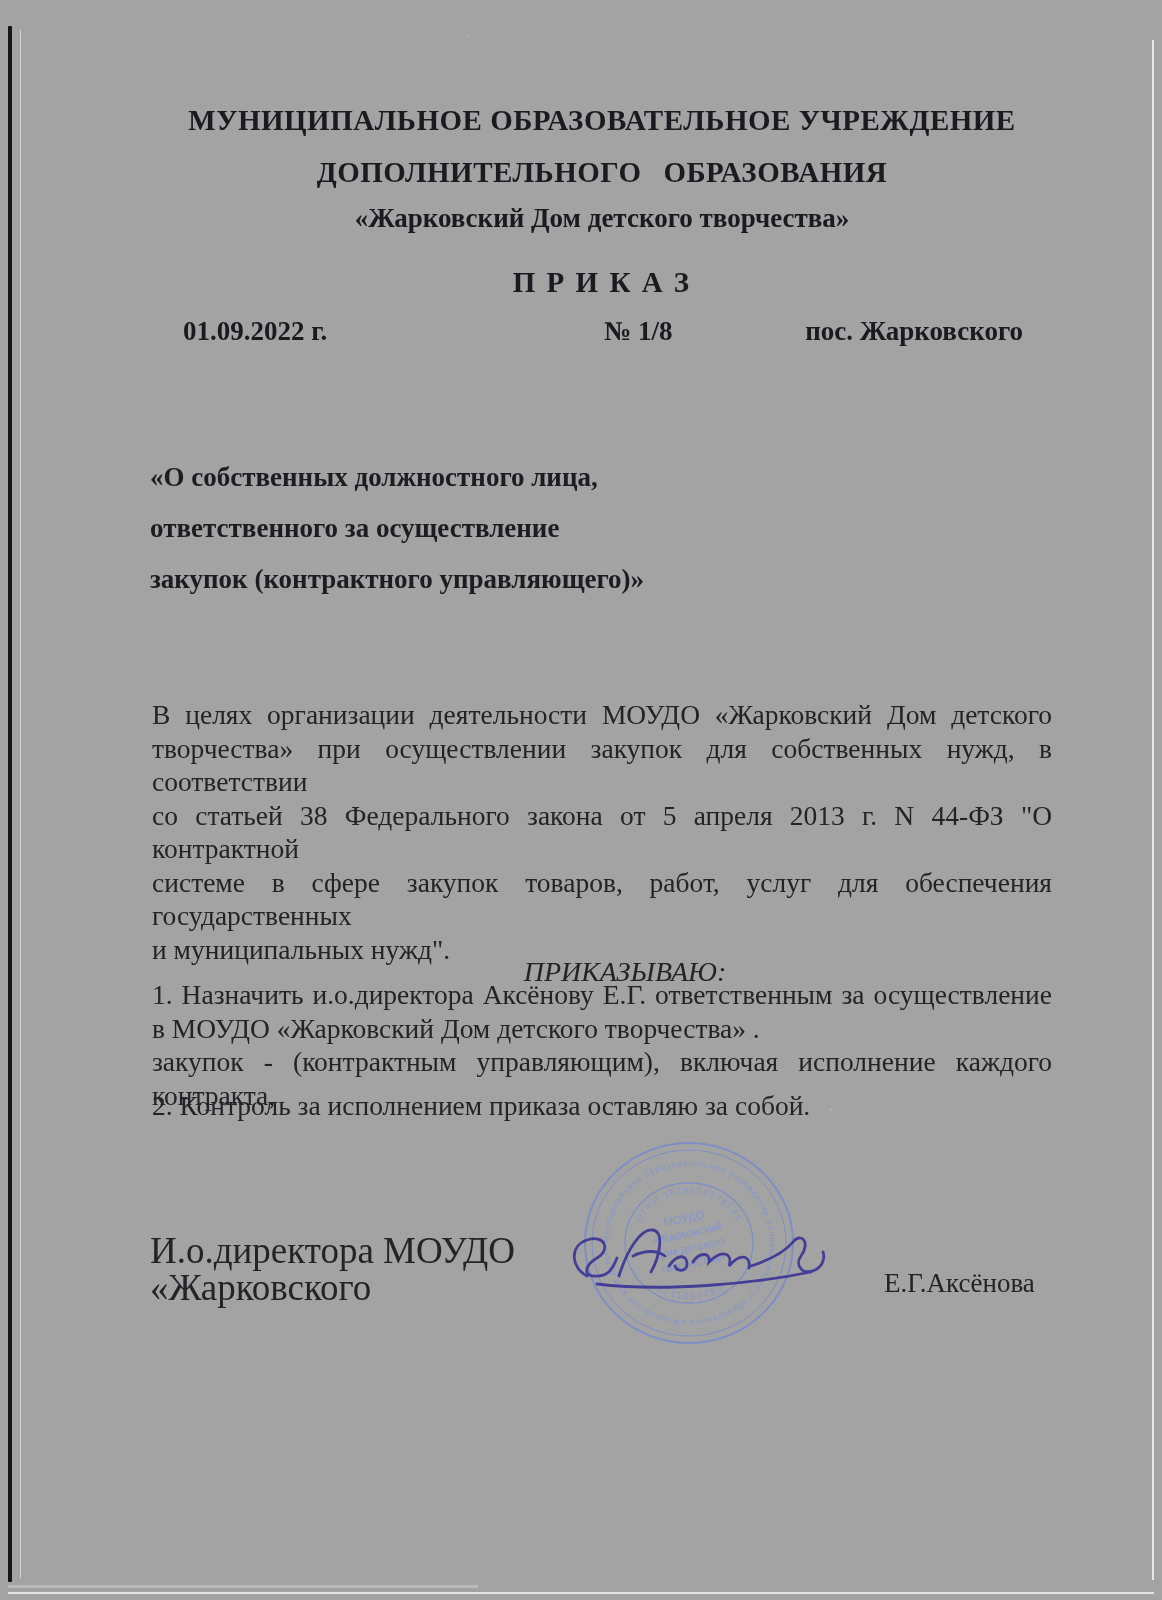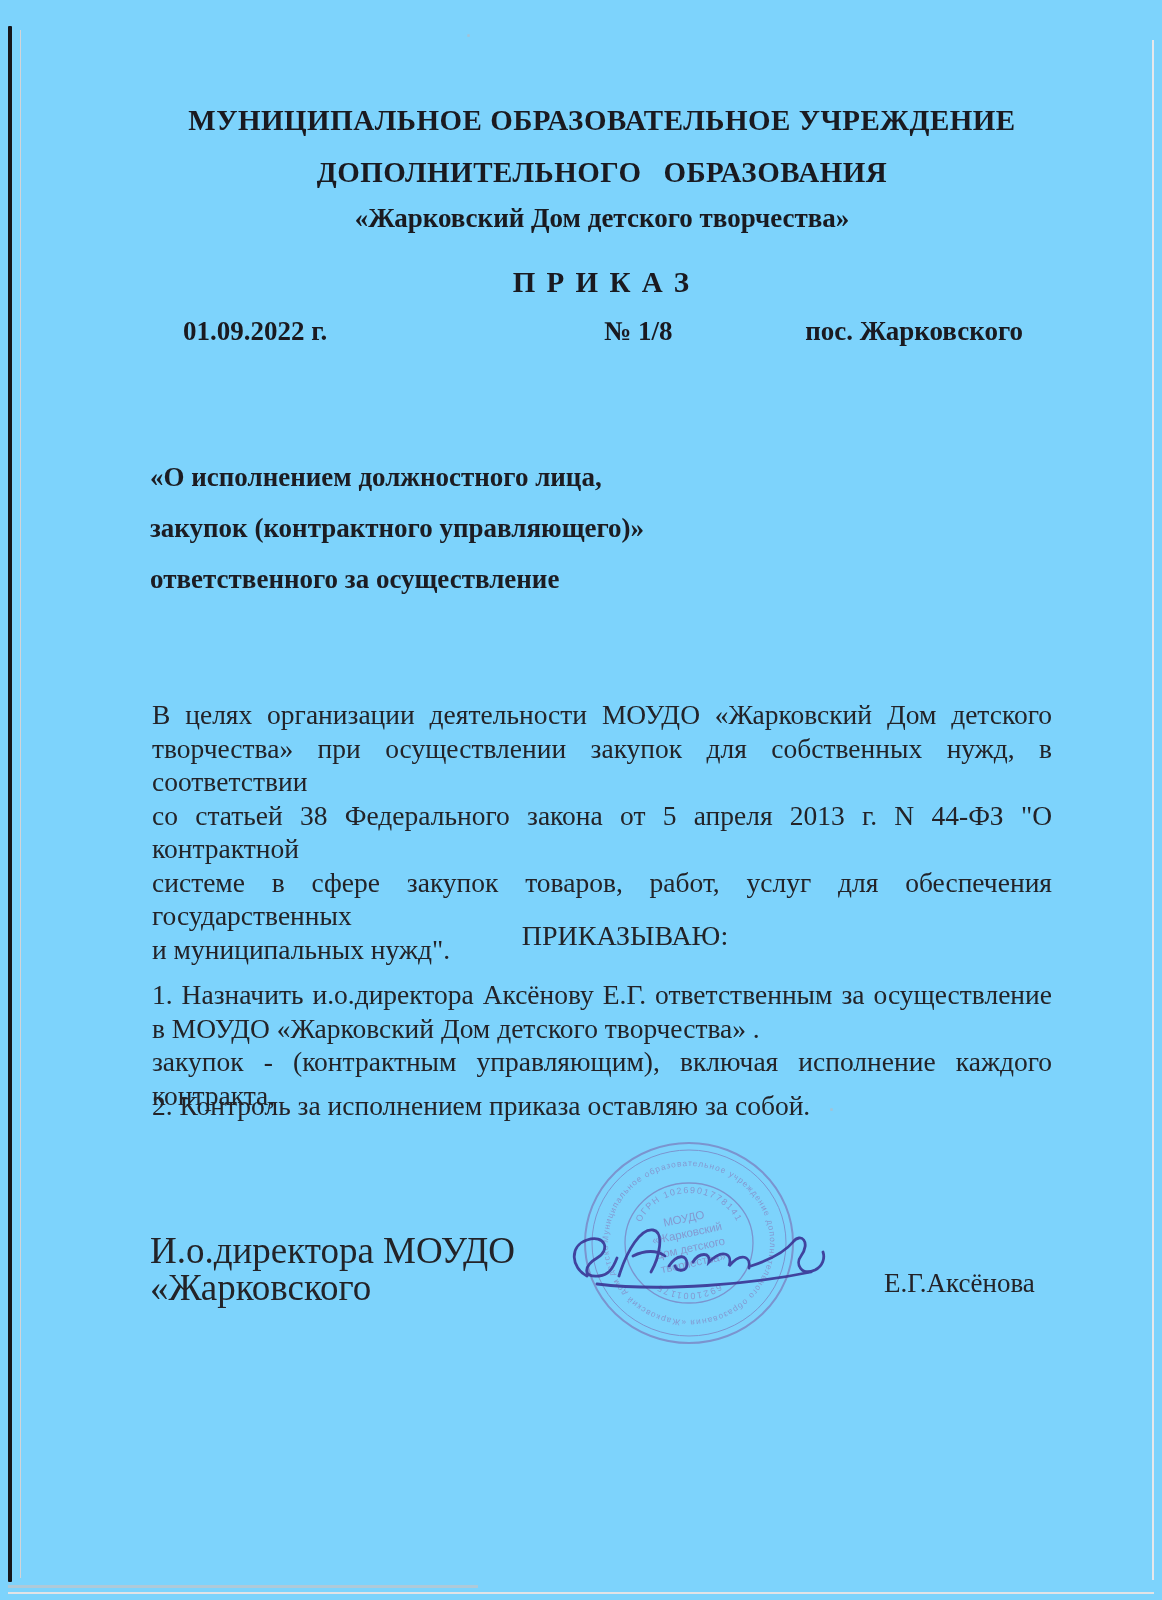--- a/index.html
+++ b/index.html
@@ -4,21 +4,21 @@
 <style>
   html,body{margin:0;padding:0;}
   body{
     width:1162px;height:1600px;
     background:#ffffff;
     font-family:"Liberation Serif","DejaVu Serif",serif;
     color:#1e1e24;
     position:relative;
     overflow:hidden;
   }
-  .page{position:absolute;inset:0;background:#7dd3fc;}
+  .page{position:absolute;inset:0;background:#a3a3a3;}
 
   
   .edge-black{position:absolute;left:8px;top:26px;width:4px;height:1556px;background:#15151a;border-radius:1px;}
   .edge-gray-inner{position:absolute;left:20px;top:30px;width:1px;height:1548px;background:#d3d4d8;}
   .edge-right{position:absolute;right:8px;top:40px;width:2px;height:1540px;background:#e7e7ea;}
   .edge-bottom-dark{position:absolute;left:8px;top:1585px;width:470px;height:3px;background:#c4c4c9;opacity:.7;}
   .edge-bottom-light{position:absolute;left:8px;top:1592px;width:1146px;height:2px;background:#e3e3e6;}
   .speck{position:absolute;width:3px;height:3px;border-radius:50%;background:#b9b9bf;opacity:.6;}
 
   .abs{position:absolute;}
@@ -68,34 +68,34 @@
 
   <div class="abs center-col order-title" style="top:266px;">П Р И К А З</div>
 
   <div class="abs meta-row" style="top:316px;">
     <span class="meta-date">01.09.2022 г.</span>
     <span class="meta-number">№ 1/8</span>
     <span class="meta-place">пос. Жарковского</span>
   </div>
 
   <div class="abs subject" style="top:452px;">
-    <div>«О исполнением должностного лица,</div>
+    <div>«О собственных должностного лица,</div>
+    <div>ответственного за осуществление</div>
     <div>закупок (контрактного управляющего)»</div>
-    <div>ответственного за осуществление</div>
   </div>
 
   <div class="abs bodytext" style="top:698px;">
     <div class="jline">В целях организации деятельности МОУДО «Жарковский Дом детского</div>
     <div class="jline">творчества» при осуществлении закупок для собственных нужд, в соответствии</div>
     <div class="jline">со статьей 38 Федерального закона от 5 апреля 2013 г. N 44-ФЗ "О контрактной</div>
     <div class="jline">системе в сфере закупок товаров, работ, услуг для обеспечения государственных</div>
     <div class="jline last">и муниципальных нужд".</div>
   </div>
 
-  <div class="abs resolution" style="top:920px;">ПРИКАЗЫВАЮ:</div>
+  <div class="abs resolution" style="top:956px;font-style:italic;">ПРИКАЗЫВАЮ:</div>
 
   <div class="abs bodytext" style="top:978px;">
     <div class="jline">1. Назначить и.о.директора Аксёнову Е.Г.  ответственным за осуществление</div>
     <div class="jline last">в МОУДО «Жарковский Дом детского творчества» .</div>
     <div class="jline">закупок - (контрактным управляющим), включая исполнение каждого контракта,</div>
   </div>
 
   <div class="abs bodytext" style="top:1089px;">
     <div class="jline last">2. Контроль за исполнением приказа оставляю за собой.</div>
   </div>

